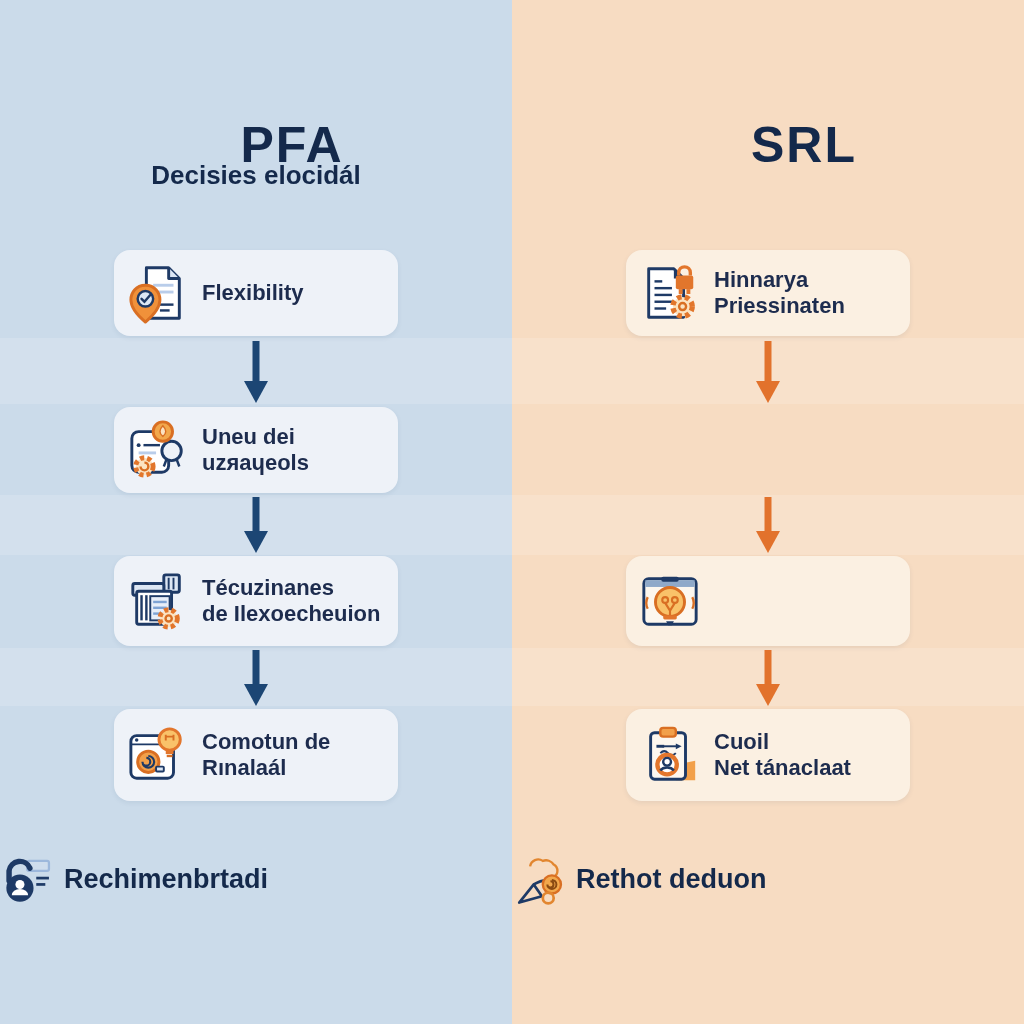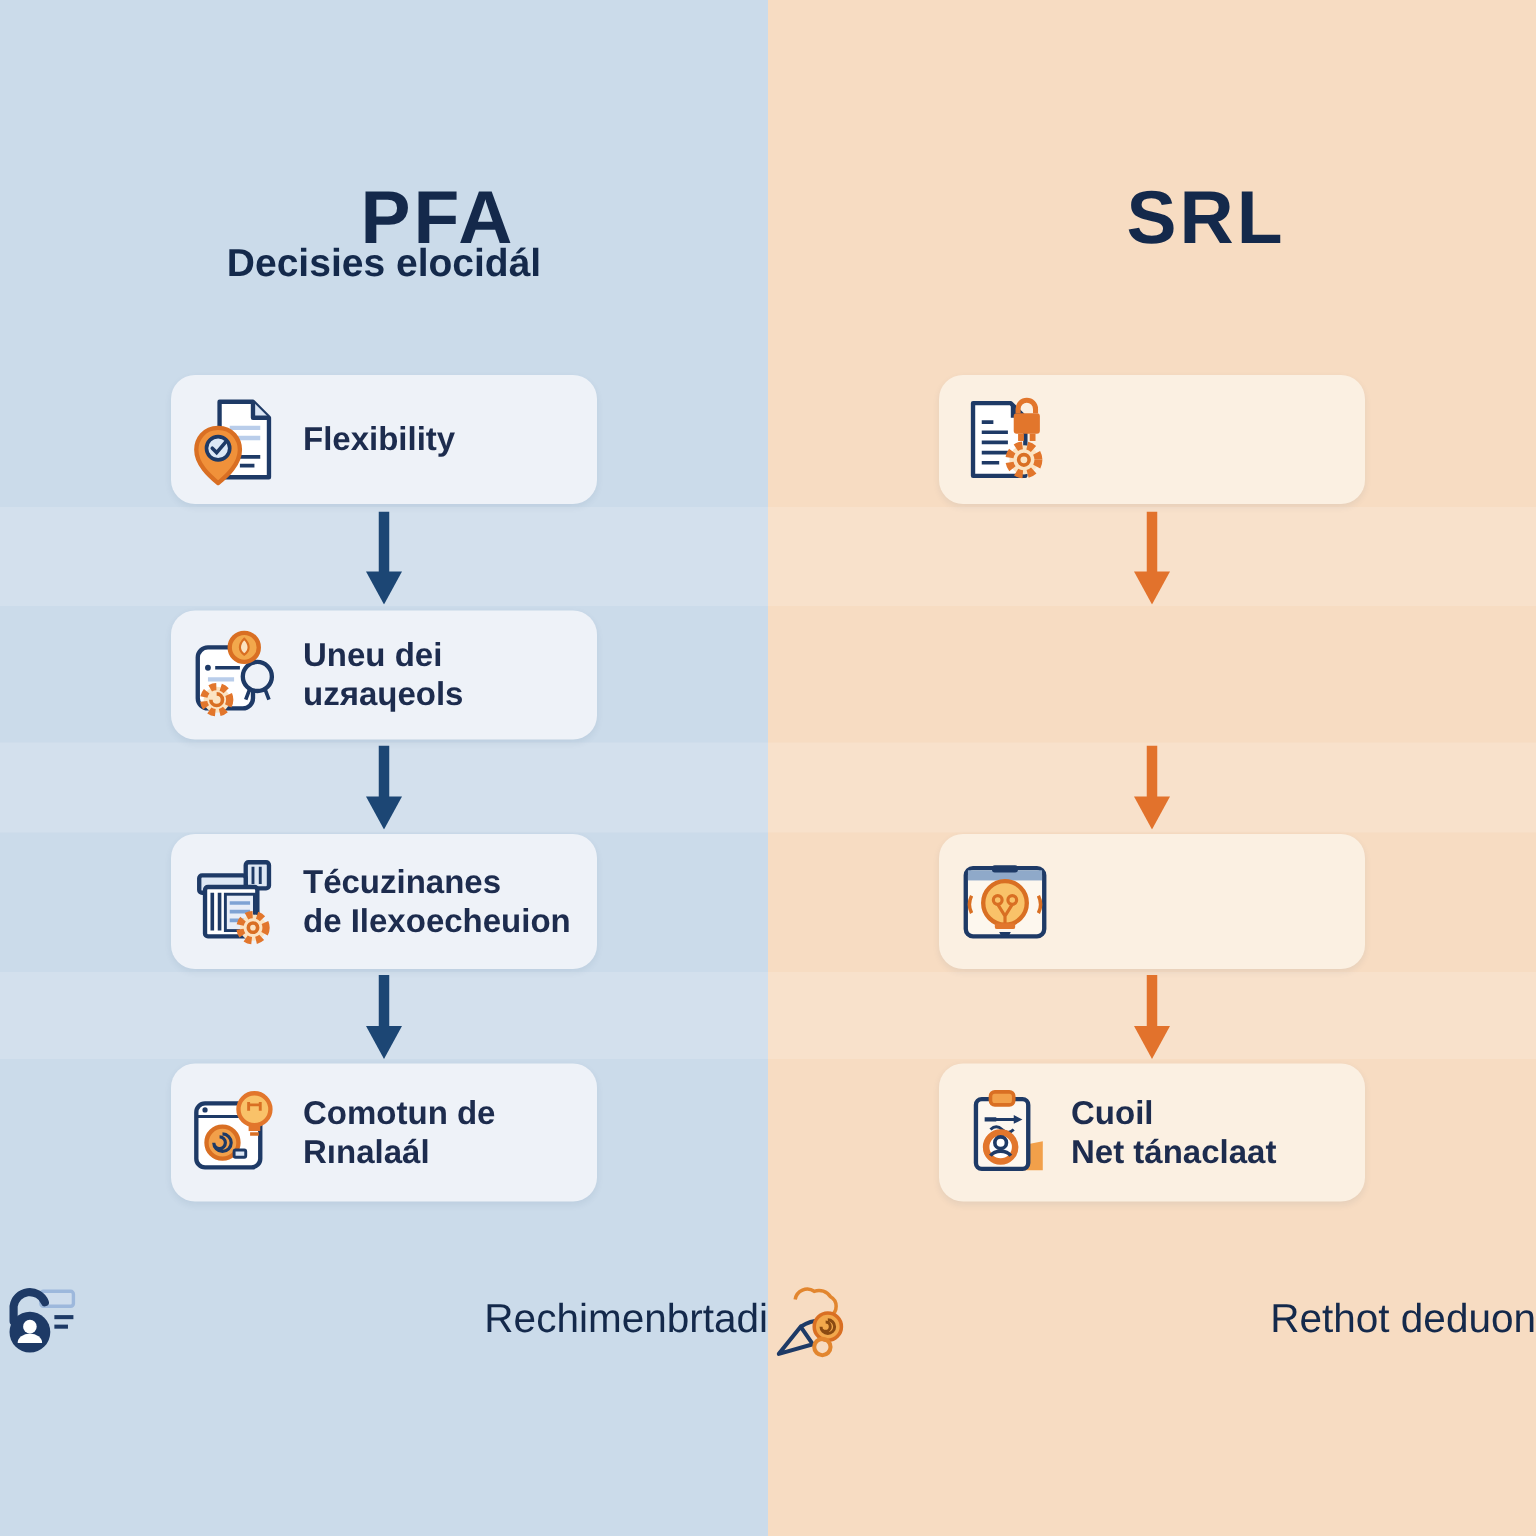--- a/index.html
+++ b/index.html
@@ -39,22 +39,22 @@
   }
   .arrow{position:absolute;left:242px;width:28px;}
   .a1{top:341px;height:62px;}
   .a2{top:497px;height:56px;}
   .a3{top:650px;height:56px;}
   .arrow svg{width:28px;height:100%;display:block;}
   .arrow line{stroke:var(--arrow);stroke-width:7;}
   .arrow polygon{fill:var(--arrow);}
   .footer{
     position:absolute;top:850px;left:0;width:100%;
-    display:flex;align-items:center;justify-content:space-between;gap:16px;
-    font-size:27px;font-weight:normal;color:var(--text);
+    display:flex;align-items:center;justify-content:flex-start;gap:6px;
+    font-size:27px;font-weight:bold;color:var(--text);
   }
   .footer .ficon{width:58px;height:58px;}
   .footer .ficon svg{width:58px;height:58px;display:block;}
 </style>
 </head>
 <body>
 
 <section class="column" style="--bg: #cbdbea; --box: #eef2f8; --arrow: #1c4674; --text: #14294b;">
   <div class="band r1"></div>
   <div class="band r2"></div>
@@ -194,20 +194,22 @@
         <line x1="16" y1="41" x2="34" y2="41" stroke="#1e3a66" stroke-width="2.5"></line>
         <line x1="16" y1="48" x2="28" y2="48" stroke="#1e3a66" stroke-width="2.5"></line>
         <path d="M41 14 v-3 a6 6 0 0 1 12 0 v3" fill="none" stroke="#e2762c" stroke-width="3.5"></path>
         <rect x="38" y="14" width="18" height="14" rx="2" fill="#e2762c"></rect>
         <rect x="41" y="28" width="4" height="5" fill="#e2762c"></rect>
         <rect x="49" y="28" width="4" height="5" fill="#e2762c"></rect>
         <circle cx="45" cy="46" r="10" fill="#fbe3c2" stroke="#e2762c" stroke-width="5.5" stroke-dasharray="4.8 3.4"></circle>
         <circle cx="45" cy="46" r="3.6" fill="none" stroke="#d96f23" stroke-width="2.5"></circle>
       </svg>
     </span>
+    <span class="label">Hinnarya
+Priessinaten</span>
   </div>
 
   <div class="arrow a1">
     <svg viewBox="0 0 28 62" preserveAspectRatio="none">
       <line x1="14" y1="0" x2="14" y2="42"></line>
       <polygon points="14,62 2,40 26,40"></polygon>
     </svg>
   </div>
 
 

